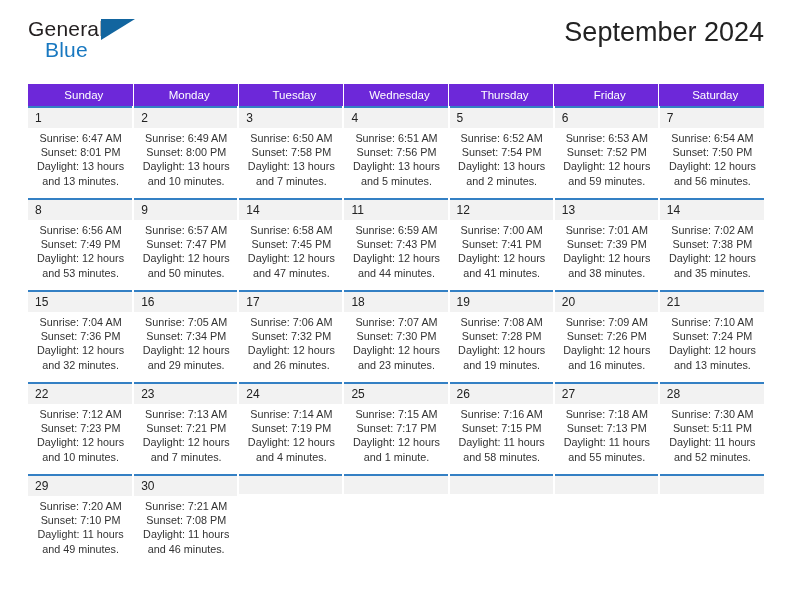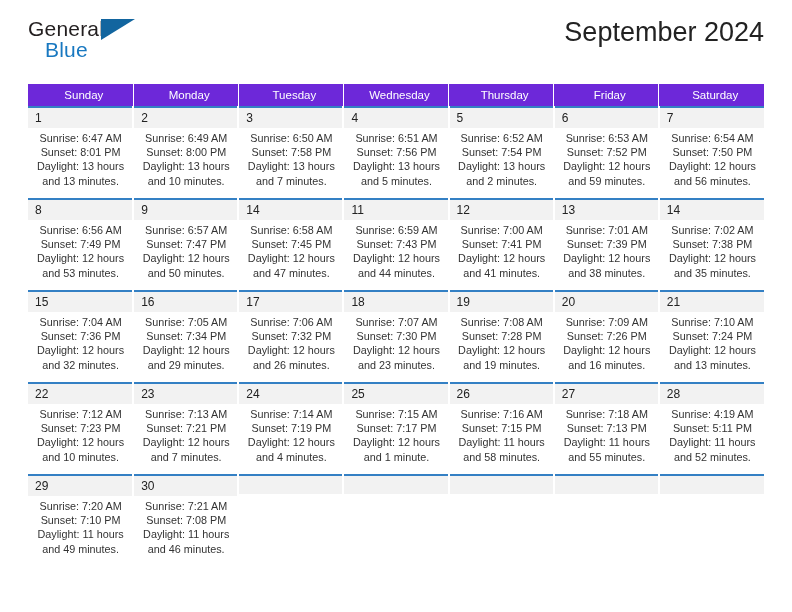--- a/index.html
+++ b/index.html
@@ -476,21 +476,21 @@
                 <div>Sunset: 7:13 PM</div>
                 <div>Daylight: 11 hours</div>
                 <div>and 55 minutes.</div>
               </div>
             </div>
           </td>
         <td>
             <div class="cell-inner">
               <div class="daynum">28</div>
               <div class="details">
-                <div>Sunrise: 4:19 AM</div>
+                <div>Sunrise: 7:30 AM</div>
                 <div>Sunset: 5:11 PM</div>
                 <div>Daylight: 11 hours</div>
                 <div>and 52 minutes.</div>
               </div>
             </div>
           </td>
       </tr>
 
       <tr class="week-row last">
         <td>

